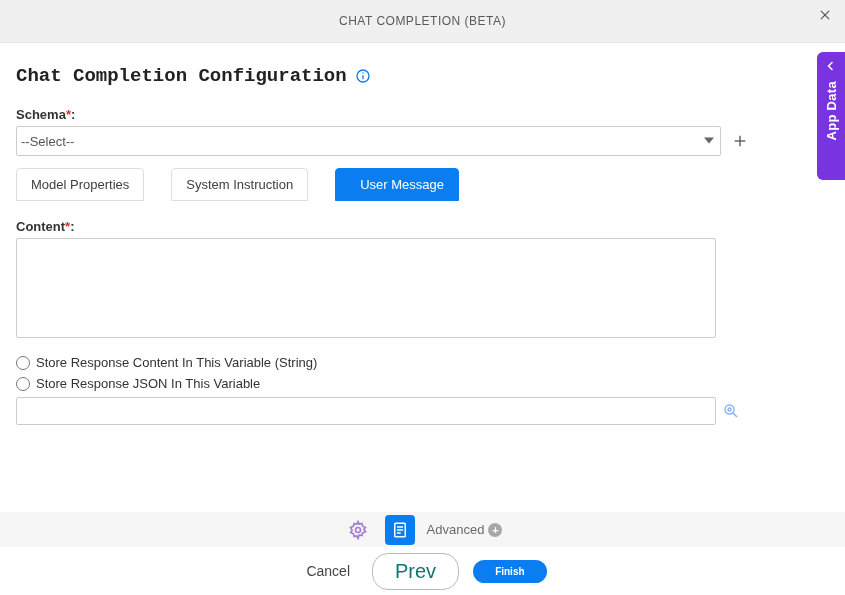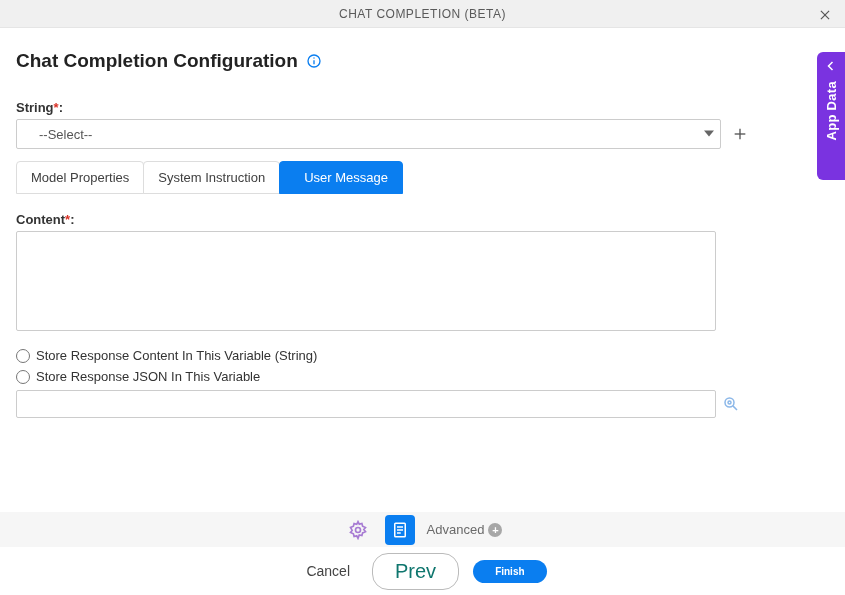--- a/index.html
+++ b/index.html
@@ -9,21 +9,21 @@
     color: #333;
     width: 845px;
     height: 595px;
     background: #fff;
     position: relative;
     overflow: hidden;
   }
 
   .dialog-header {
     background: #f0f0f0;
-    height: 28px;
+    height: 43px;
     display: flex;
     align-items: center;
     justify-content: center;
     position: relative;
     border-bottom: 1px solid #e5e5e5;
     letter-spacing: 0.5px;
     color: #5a5a5a;
     font-size: 12px;
     font-weight: 500;
   }
@@ -41,21 +41,22 @@
   }
   .close svg { width: 14px; height: 14px; }
 
   .main {
     padding: 22px 16px 10px 16px;
   }
   .title-row {
     display: flex;
     align-items: center;
     gap: 8px;
-    margin-bottom: 28px;
+    margin-bottom: 20px;
+    font-family: Liberation Mono, monospace;
   }
   .title-row .h1 {
     font-size: 19px;
     font-weight: 700;
     color: #222;
   }
   .info-icon {
     width: 16px; height: 16px;
     display: inline-flex; align-items:center; justify-content:center;
   }
@@ -75,21 +76,21 @@
     gap: 10px;
     margin-bottom: 12px;
   }
   .select-field {
     flex: 0 0 705px;
     height: 30px;
     border: 1px solid #ccc;
     border-radius: 2px;
     display: flex;
     align-items: center;
-    padding: 0 22px;
+    padding: 0 4px;
     background: #fff;
     cursor: pointer;
     position: relative;
     color: #555;
     font-size: 13px;
   }
   .select-caret {
     position: absolute;
     right: 6px;
     top: 50%;
@@ -100,20 +101,21 @@
     width: 18px; height: 18px;
     display: flex; align-items:center; justify-content:center;
     cursor: pointer;
     color: #555;
   }
   .plus-btn svg { width: 16px; height: 16px; }
 
   .tabs {
     display: flex;
     margin-bottom: 18px;
+    gap: 28px;
   }
   .tab {
     padding: 8px 14px;
     font-size: 13px;
     cursor: pointer;
     border: 1px solid #ddd;
     background: #fff;
     color: #404040;
     border-radius: 4px 4px 0 0;
     margin-right: -1px;
@@ -306,21 +308,21 @@
       <svg viewBox="0 0 24 24" fill="none" stroke="#0a7ef0" stroke-width="2">
           <circle cx="12" cy="12" r="9"></circle>
           <line x1="12" y1="11" x2="12" y2="17"></line>
           <circle cx="12" cy="7.5" r="1" fill="#0a7ef0" stroke="none"></circle>
         </svg>
     </span>
   </div>
 
   
   <div class="label">
-    <span>String</span><span class="asterisk">*</span><span>:</span>
+    <span>Schema</span><span class="asterisk">*</span><span>:</span>
   </div>
 
   <div class="select-row">
     <div class="select-field">
       <span>--Select--</span>
       <span class="select-caret">
         <svg width="10" height="10" viewBox="0 0 10 10">
             <polygon points="0,2 10,2 5,8" fill="#666"></polygon>
           </svg>
       </span>

